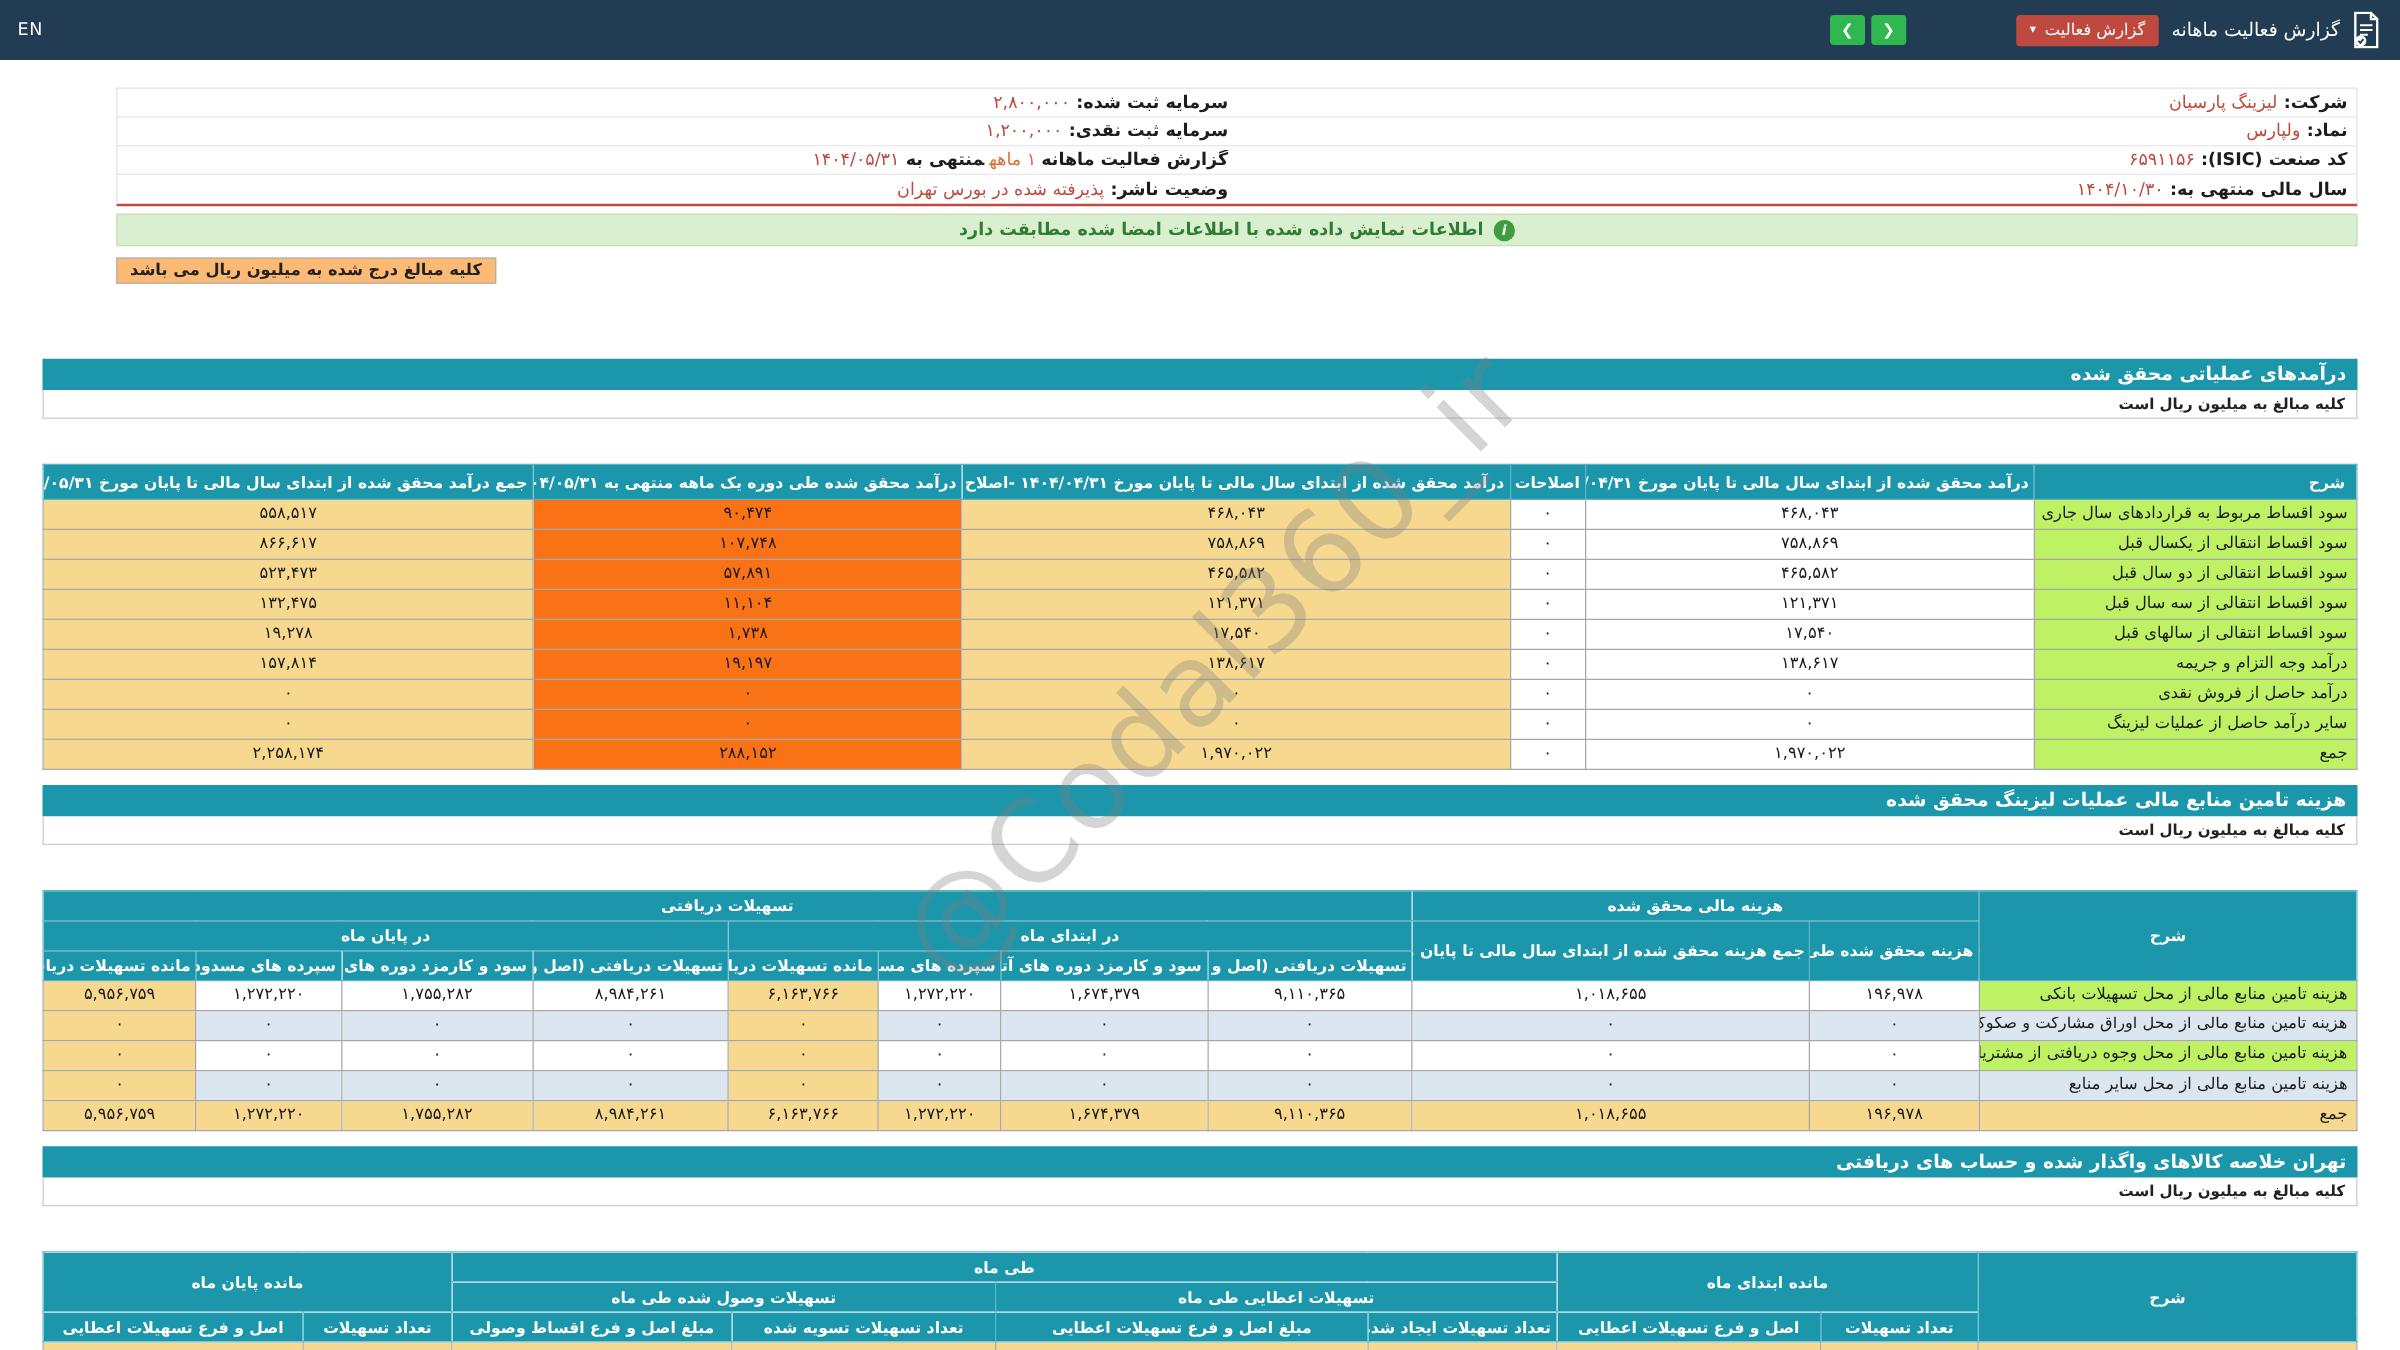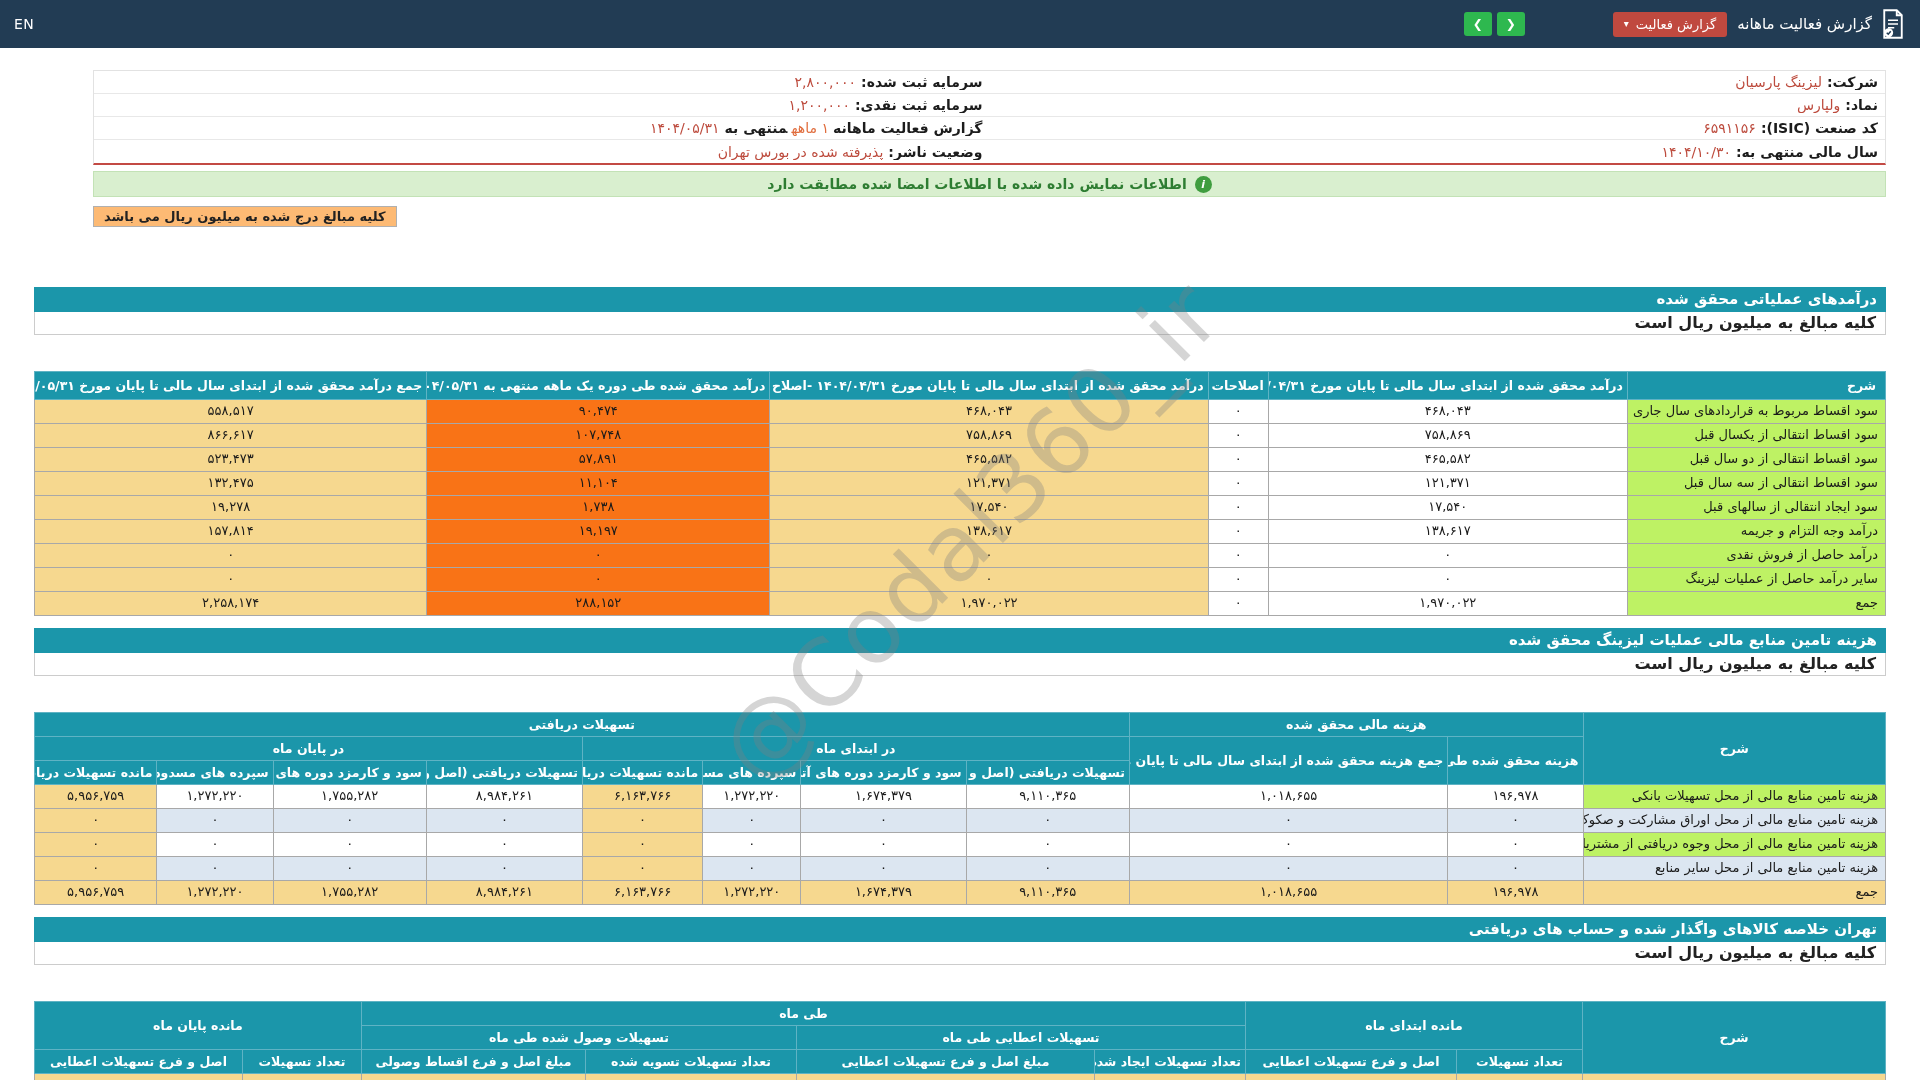--- a/index.html
+++ b/index.html
@@ -39,21 +39,21 @@
     font-weight:bold;display:flex;align-items:center;justify-content:center;font-style:italic;flex:0 0 17px}
 
   
   .note-box{margin:9px auto 0 0;width:fit-content;border:1px solid #b0b0b0;padding:2px 10px;
     font-size:13px;font-weight:bold;color:#222;background:#fdba74}
 
   
   .sec1{margin-top:60px}
   .sec2,.sec3{margin-top:12px}
   .sec-title{background:#1b96aa;color:#fff;font-weight:bold;font-size:15px;padding:4px 9px;height:25px;line-height:17px}
-  .sec-note{border:1px solid #ccc;border-top:none;padding:3px 9px;font-size:16px;font-weight:bold;height:23px;line-height:16px;color:#222}
+  .sec-note{border:1px solid #ccc;border-top:none;padding:3px 9px;font-size:12px;font-weight:bold;height:23px;line-height:16px;color:#222}
 
   
   .t{margin-top:36px;width:100%;border-collapse:collapse;table-layout:fixed;font-size:13px;border:1px solid #a8a8a8}
   .t th{background:#1b96aa;color:#fff;font-weight:bold;border:1px solid #5fb3c4;padding:3px 4px;
     text-align:center;font-size:12.5px;white-space:nowrap;overflow:hidden}
   .t1 thead tr{height:28px}
   .t2 thead tr,.t3 thead tr{height:24px}
   .t td{border:1px solid #a8a8a8;padding:1px 4px;text-align:center;height:24px;line-height:1.25;
     white-space:nowrap;overflow:hidden}
   .t td.lbl{background:#bef264;text-align:right;padding-right:7px}
@@ -178,21 +178,21 @@
           </tr>
           <tr>
             <td class="lbl">سود اقساط انتقالی از سه سال قبل</td>
             <td>۱۲۱,۳۷۱</td>
             <td>۰</td>
             <td class="y">۱۲۱,۳۷۱</td>
             <td class="b">۱۱,۱۰۴</td>
             <td class="y">۱۳۲,۴۷۵</td>
           </tr>
           <tr>
-            <td class="lbl">سود ایجاد انتقالی از سالهای قبل</td>
+            <td class="lbl">سود اقساط انتقالی از سالهای قبل</td>
             <td>۱۷,۵۴۰</td>
             <td>۰</td>
             <td class="y">۱۷,۵۴۰</td>
             <td class="b">۱,۷۳۸</td>
             <td class="y">۱۹,۲۷۸</td>
           </tr>
           <tr>
             <td class="lbl">درآمد وجه التزام و جریمه</td>
             <td>۱۳۸,۶۱۷</td>
             <td>۰</td>

